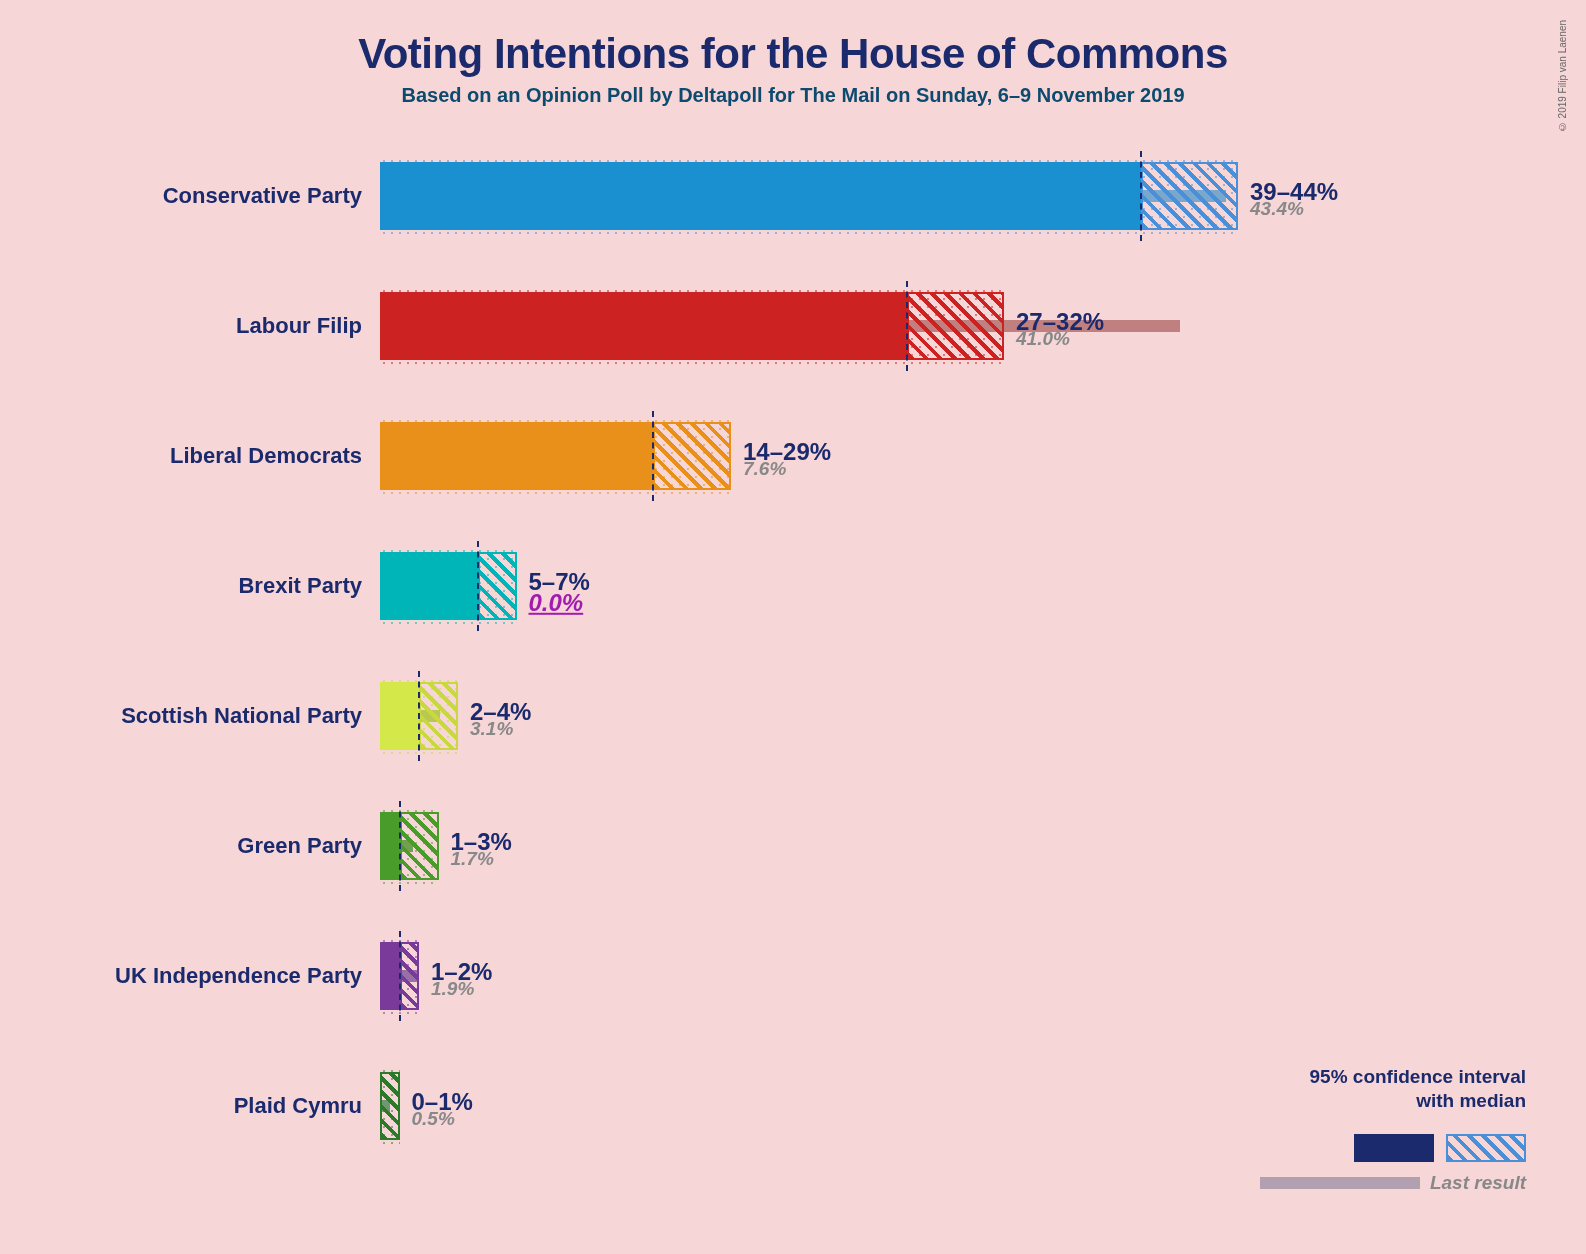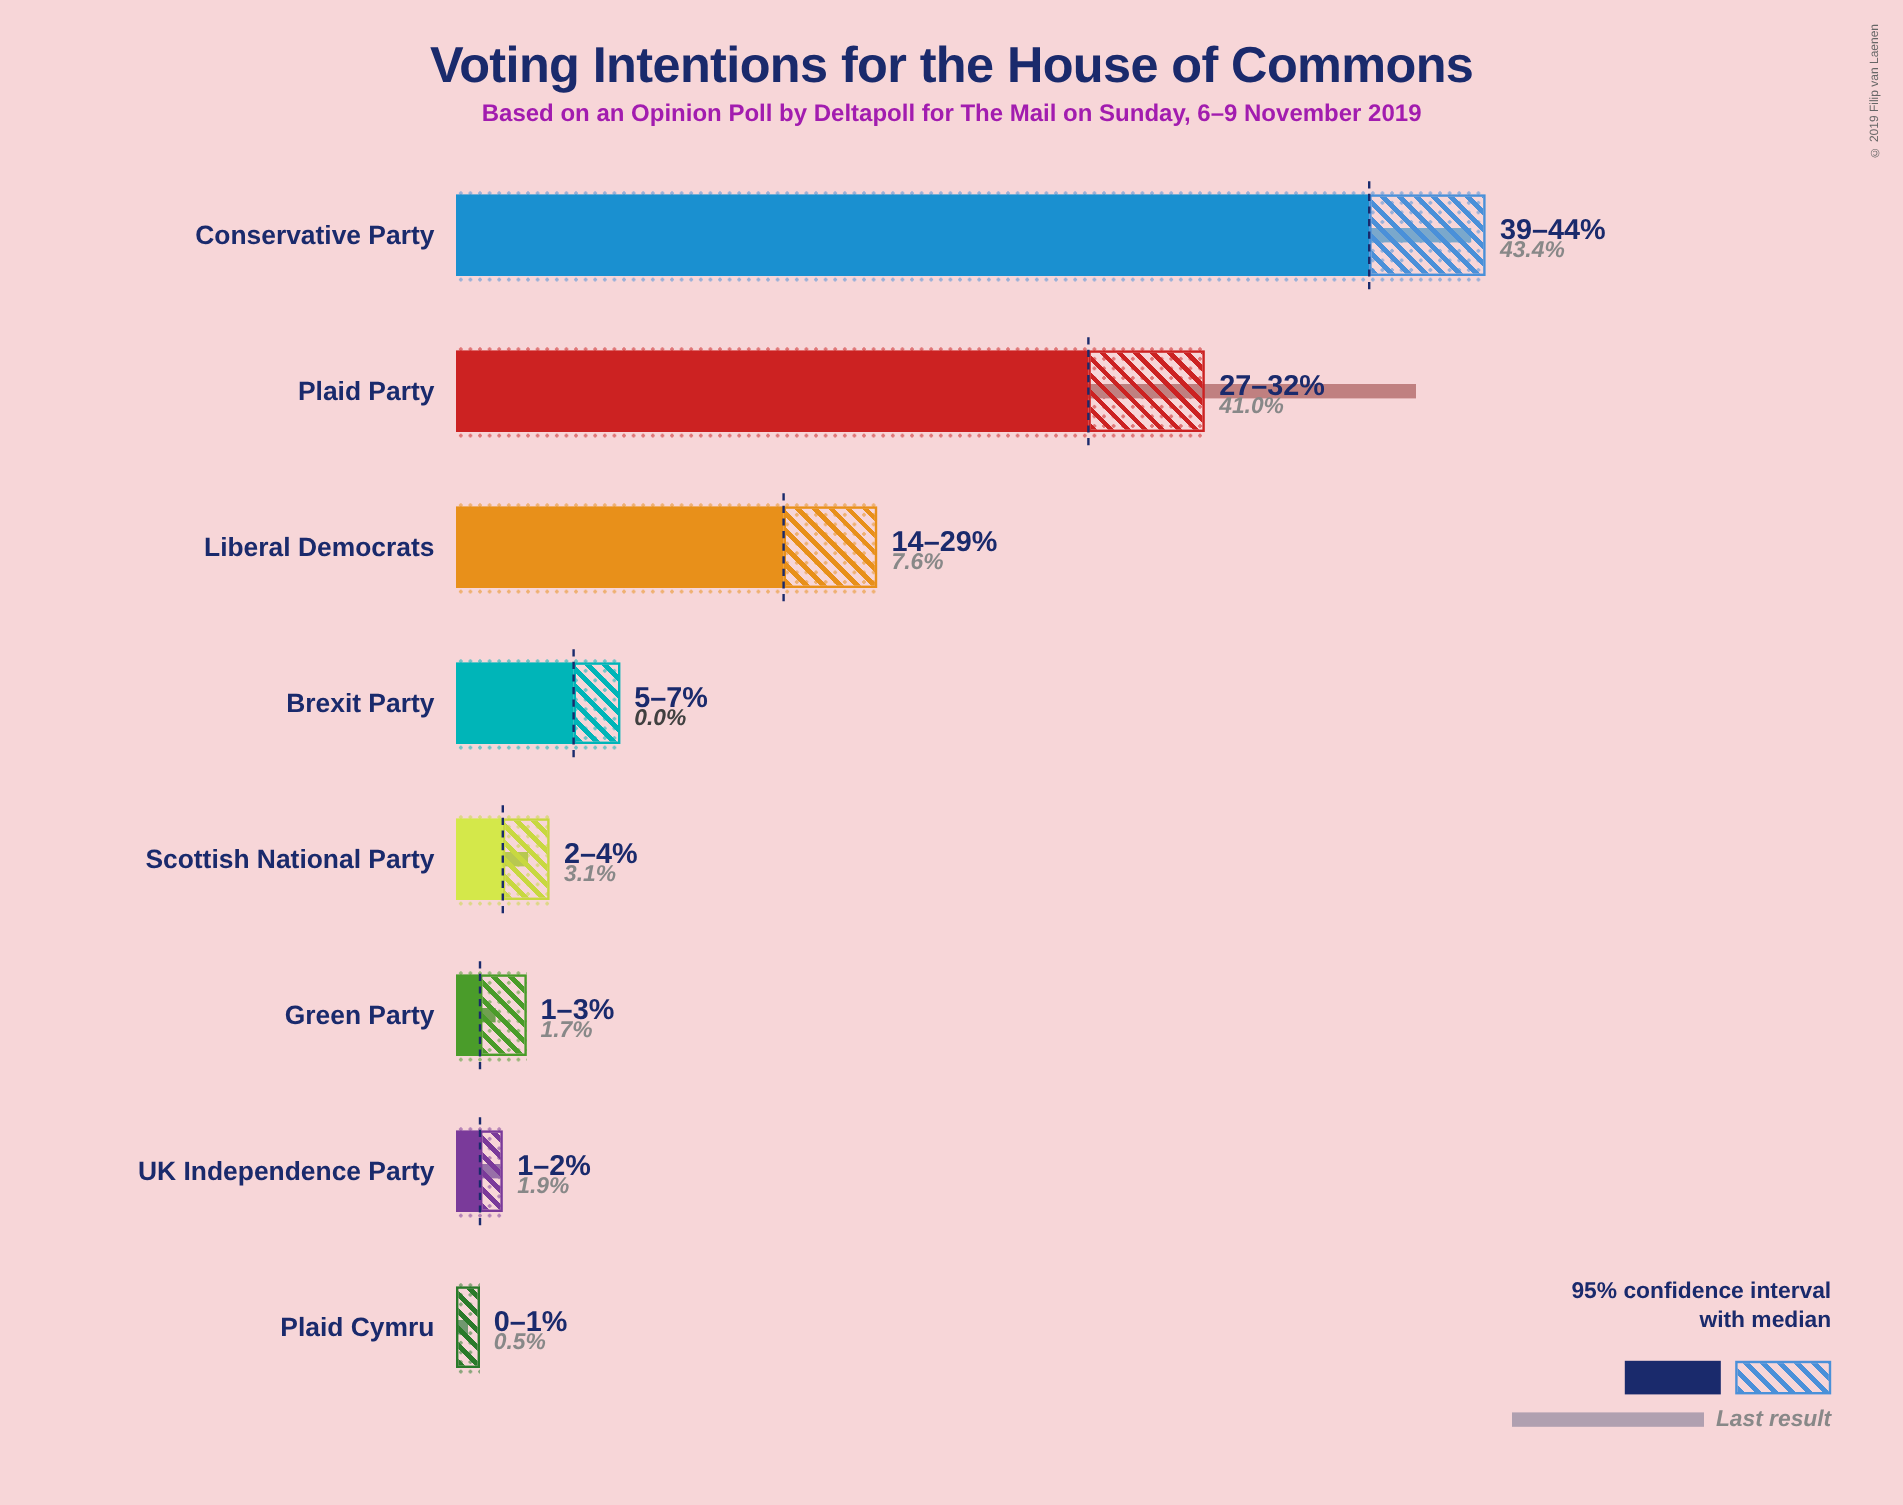--- a/index.html
+++ b/index.html
@@ -23,21 +23,21 @@
       font-size: 42px;
       font-weight: bold;
       color: #1a2a6c;
       margin-bottom: 6px;
       letter-spacing: -0.5px;
     }
     .subtitle {
       text-align: center;
       font-size: 20px;
       font-weight: bold;
-      color: #a21caf;
+      color: #0c4a6e;
       margin-bottom: 30px;
     }
     .watermark {
       position: absolute;
       top: 20px;
       right: 18px;
       font-size: 10px;
       color: #666;
       writing-mode: vertical-rl;
       transform: rotate(180deg);
@@ -145,21 +145,21 @@
           <div style="position: absolute; left: 0px; top: 50%; transform: translateY(-50%); width: 858px; height: 78px; background-image: radial-gradient(circle, rgba(74, 144, 217, 0.533) 1.5px, transparent 1.5px); background-size: 8px 8px;"></div>
           <div style="position: absolute; left: 0px; top: 50%; transform: translateY(-50%); width: 846.3px; height: 12px; background: rgb(122, 168, 204);"></div>
           <div style="position: absolute; left: 0px; top: 50%; transform: translateY(-50%); width: 760.5px; height: 68px; background: rgb(26, 144, 208);"></div>
           <div style="position: absolute; left: 760.5px; top: 50%; transform: translateY(-50%); width: 97.5px; height: 68px; background-image: repeating-linear-gradient(45deg, rgb(74, 144, 217), rgb(74, 144, 217) 4px, transparent 4px, transparent 10px); border: 2px solid rgb(74, 144, 217);"></div>
           <div style="position: absolute; left: 759.5px; top: 50%; transform: translateY(-50%); width: 2px; height: 90px; border-left: 2px dashed rgb(26, 42, 108);"></div>
           <span style="position: absolute; left: 870px; top: 50%; transform: translateY(-65%); font-size: 24px; font-weight: bold; color: rgb(26, 42, 108); white-space: nowrap;">39–44%</span>
           <span style="position: absolute; left: 870px; top: 50%; transform: translateY(10%); font-size: 19px; color: rgb(136, 136, 136); font-style: italic; font-weight: bold; white-space: nowrap;">43.4%</span>
         </div>
       </div>
       <div class="party-row row-labour">
-        <div class="party-label" style="color: rgb(26, 42, 108);">Plaid Party</div>
+        <div class="party-label" style="color: rgb(26, 42, 108);">Labour Filip</div>
         <div class="bar-section" style="position: relative; height: 100px; display: flex; align-items: center;">
           <div style="position: absolute; left: 0px; top: 50%; transform: translateY(-50%); width: 624px; height: 78px; background-image: radial-gradient(circle, rgba(204, 34, 34, 0.533) 1.5px, transparent 1.5px); background-size: 8px 8px;"></div>
           <div style="position: absolute; left: 0px; top: 50%; transform: translateY(-50%); width: 799.5px; height: 12px; background: rgb(192, 128, 128);"></div>
           <div style="position: absolute; left: 0px; top: 50%; transform: translateY(-50%); width: 526.5px; height: 68px; background: rgb(204, 34, 34);"></div>
           <div style="position: absolute; left: 526.5px; top: 50%; transform: translateY(-50%); width: 97.5px; height: 68px; background-image: repeating-linear-gradient(45deg, rgb(204, 34, 34), rgb(204, 34, 34) 4px, transparent 4px, transparent 10px); border: 2px solid rgb(204, 34, 34);"></div>
           <div style="position: absolute; left: 525.5px; top: 50%; transform: translateY(-50%); width: 2px; height: 90px; border-left: 2px dashed rgb(26, 42, 108);"></div>
           <span style="position: absolute; left: 636px; top: 50%; transform: translateY(-65%); font-size: 24px; font-weight: bold; color: rgb(26, 42, 108); white-space: nowrap;">27–32%</span>
           <span style="position: absolute; left: 636px; top: 50%; transform: translateY(10%); font-size: 19px; color: rgb(136, 136, 136); font-style: italic; font-weight: bold; white-space: nowrap;">41.0%</span>
         </div>
       </div>
@@ -176,21 +176,21 @@
         </div>
       </div>
       <div class="party-row row-brexit">
         <div class="party-label" style="color: rgb(26, 42, 108);">Brexit Party</div>
         <div class="bar-section" style="position: relative; height: 100px; display: flex; align-items: center;">
           <div style="position: absolute; left: 0px; top: 50%; transform: translateY(-50%); width: 136.5px; height: 78px; background-image: radial-gradient(circle, rgba(0, 181, 184, 0.533) 1.5px, transparent 1.5px); background-size: 8px 8px;"></div>
           <div style="position: absolute; left: 0px; top: 50%; transform: translateY(-50%); width: 97.5px; height: 68px; background: rgb(0, 181, 184);"></div>
           <div style="position: absolute; left: 97.5px; top: 50%; transform: translateY(-50%); width: 39px; height: 68px; background-image: repeating-linear-gradient(45deg, rgb(0, 181, 184), rgb(0, 181, 184) 4px, transparent 4px, transparent 10px); border: 2px solid rgb(0, 181, 184);"></div>
           <div style="position: absolute; left: 96.5px; top: 50%; transform: translateY(-50%); width: 2px; height: 90px; border-left: 2px dashed rgb(26, 42, 108);"></div>
           <span style="position: absolute; left: 148.5px; top: 50%; transform: translateY(-65%); font-size: 24px; font-weight: bold; color: rgb(26, 42, 108); white-space: nowrap;">5–7%</span>
-          <span style="position: absolute; left: 148.5px; top: 50%; transform: translateY(10%); font-size: 19px; color: #404040; font-style: italic; font-weight: bold; white-space: nowrap;">0.0%</span>
+          <span style="position: absolute; left: 148.5px; top: 50%; transform: translateY(10%); font-size: 24px; color: #a21caf; font-style: italic; font-weight: bold; white-space: nowrap; text-decoration: underline;">0.0%</span>
         </div>
       </div>
       <div class="party-row row-snp">
         <div class="party-label" style="color: rgb(26, 42, 108);">Scottish National Party</div>
         <div class="bar-section" style="position: relative; height: 100px; display: flex; align-items: center;">
           <div style="position: absolute; left: 0px; top: 50%; transform: translateY(-50%); width: 78px; height: 78px; background-image: radial-gradient(circle, rgba(200, 216, 64, 0.533) 1.5px, transparent 1.5px); background-size: 8px 8px;"></div>
           <div style="position: absolute; left: 0px; top: 50%; transform: translateY(-50%); width: 60.45px; height: 12px; background: rgb(184, 200, 80);"></div>
           <div style="position: absolute; left: 0px; top: 50%; transform: translateY(-50%); width: 39px; height: 68px; background: rgb(212, 232, 74);"></div>
           <div style="position: absolute; left: 39px; top: 50%; transform: translateY(-50%); width: 39px; height: 68px; background-image: repeating-linear-gradient(45deg, rgb(200, 216, 64), rgb(200, 216, 64) 4px, transparent 4px, transparent 10px); border: 2px solid rgb(200, 216, 64);"></div>
           <div style="position: absolute; left: 38px; top: 50%; transform: translateY(-50%); width: 2px; height: 90px; border-left: 2px dashed rgb(26, 42, 108);"></div>

